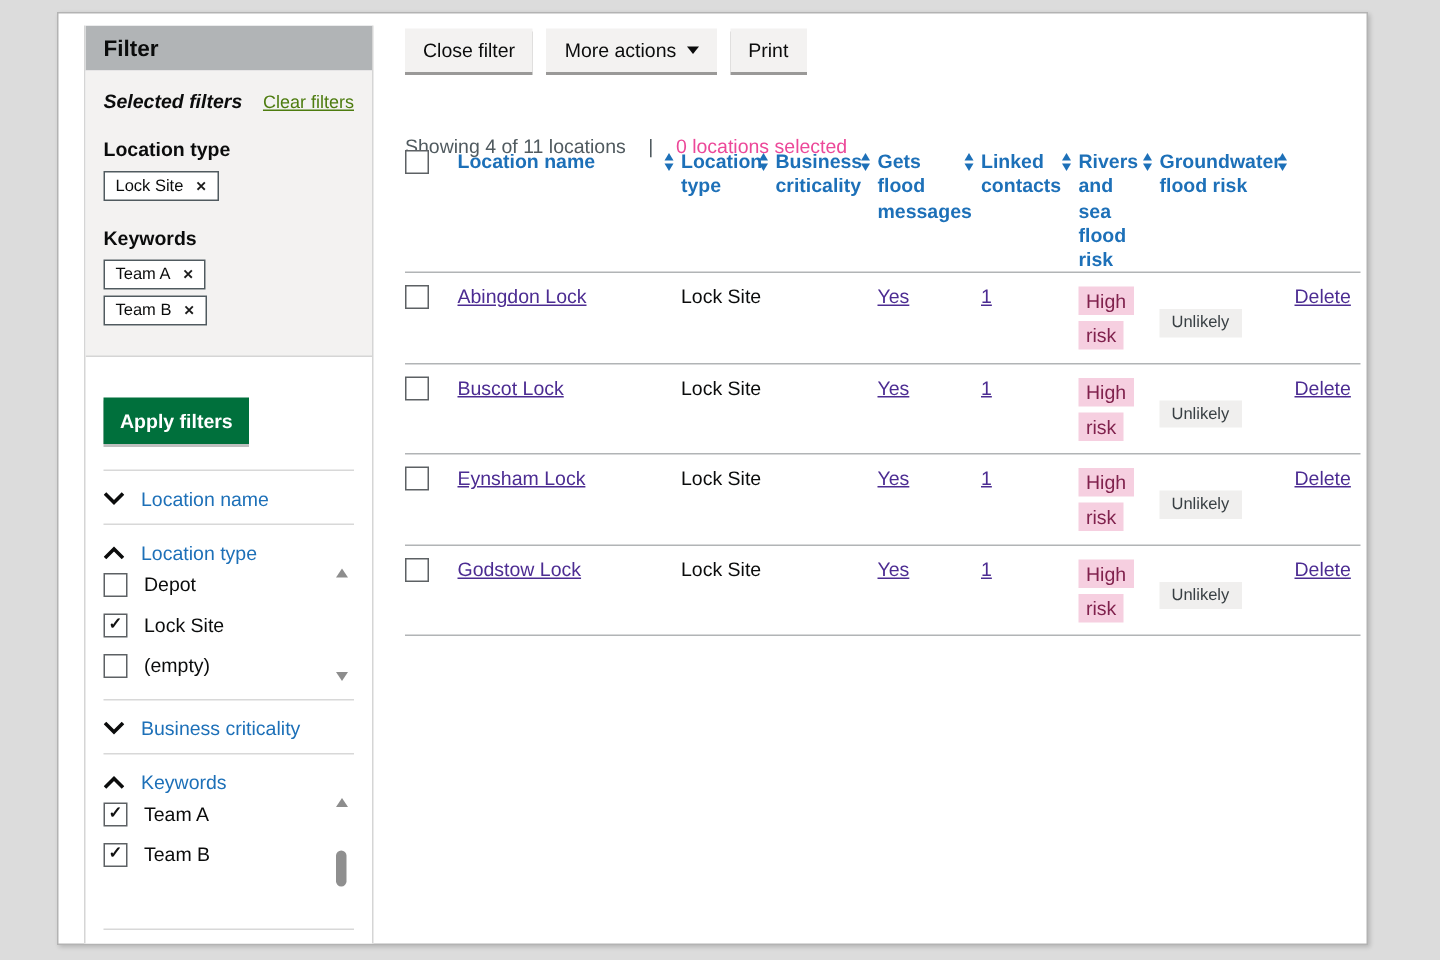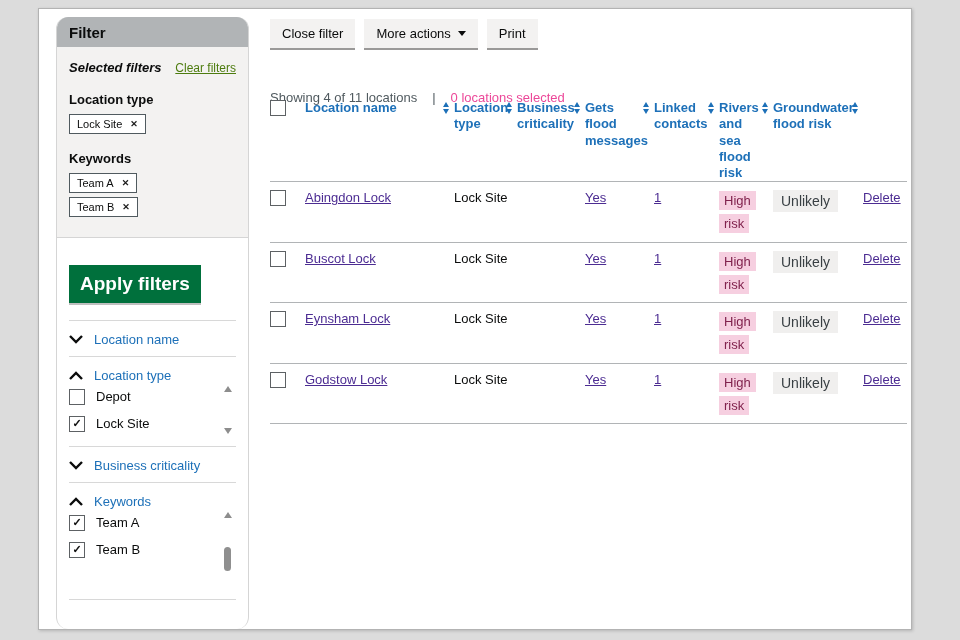--- a/index.html
+++ b/index.html
@@ -13,21 +13,21 @@
   .card {
     position:absolute; left:38px; top:8px; width:874px; height:622px;
     background:#ffffff; border:1px solid #b3b3b3;
     box-shadow:1px 1px 3px rgba(0,0,0,.18);
   }
 
   
   .filter-panel {
     position:absolute; left:17px; top:8px; width:193px; bottom:0;
     border-left:1px solid #d5d5d5; border-right:1px solid #d5d5d5;
-    overflow:hidden; background:#fff;border-radius:12px;
+    overflow:hidden; background:#fff;
   }
   .filter-header {
     background:#b1b4b6; color:#0b0c0c; font-weight:bold; font-size:15px;
     padding:7px 12px; height:30px;
   }
   .selected-section {
     background:#f3f2f1; padding:13px 12px 16px; border-bottom:1px solid #d5d5d5;
   }
   .sf-row { display:flex; justify-content:space-between; align-items:baseline; }
   .sf-label { font-weight:bold; font-size:13px;font-style:italic; }
@@ -36,21 +36,21 @@
   .tag-row { margin-bottom:4px; }
   .tag {
     display:inline-flex; align-items:center; background:#fff;
     border:1px solid #505a5f; padding:3px 7px; font-size:11px; cursor:pointer;
   }
   .tag .x { margin-left:8px; font-size:9px; font-weight:bold; color:#1a1a1a; }
 
   .panel-body { padding:0 12px; }
   .apply-btn {
     margin:27px 0 17px; background:#00703c; color:#fff; border:none;
-    font-family:inherit; font-weight:bold; font-size:19px; padding:8px 11px;
+    font-family:inherit; font-weight:bold; font-size:13px; padding:8px 11px;
     box-shadow:0 2px 0 rgba(0,0,0,.25); cursor:pointer;
   }
   .sections { border-bottom:1px solid #d8d8d8; }
   .section { border-top:1px solid #d8d8d8; padding:11px 0 9px; }
   .section-toggle { display:flex; align-items:center; gap:11px; cursor:pointer; }
   .section-label { color:#1d70b8; font-size:13px; }
 
   .options { margin-top:0; position:relative; padding-right:24px; }
   .option { display:flex; align-items:center; gap:11px; padding:5px 0; height:27px; cursor:pointer; }
   .opt-label { font-size:13px; color:#0b0c0c; }
@@ -103,22 +103,23 @@
 
   .trow { border-bottom:1px solid #b1b4b6; min-height:43px; padding:8px 0 6px; align-items:start; }
   .td { font-size:13px; padding-right:4px; line-height:1.3; }
   .link { color:#4c2c92; text-decoration:underline; cursor:pointer; }
   .badge-pink {
     display:inline; background:#f6cfe0; color:#80224d; font-size:13px;
     padding:2px 5px; line-height:1.75;
     box-decoration-break:clone; -webkit-box-decoration-break:clone;
   }
   .badge-grey {
-    display:inline-block; background:#f0efee; color:#383f43; font-size:14px;
+    display:inline-block; background:#f0efee; color:#383f43; font-size:11px;
     padding:2px 8px;
+    margin-top:16px;
   }
 </style>
 </head>
 <body>
 
 <div class="card">
 
   <div class="filter-panel">
     <div class="filter-header">Filter</div>
 
@@ -190,20 +191,24 @@
     <span class="opt-label">Depot</span>
   </label>
 
   <label class="option checked">
     <span class="checkbox">
                     <span class="tick">✓</span>
                   </span>
     <span class="opt-label">Lock Site</span>
   </label>
 
+  <label class="option">
+    <span class="checkbox"></span>
+    <span class="opt-label">(empty)</span>
+  </label>
 </div>
       <div class="scrollbar">
         <span class="sb-up"></span>
 
         <span class="sb-down"></span>
       </div>
     </div>
   </div>
 
   <div class="section collapsed">

